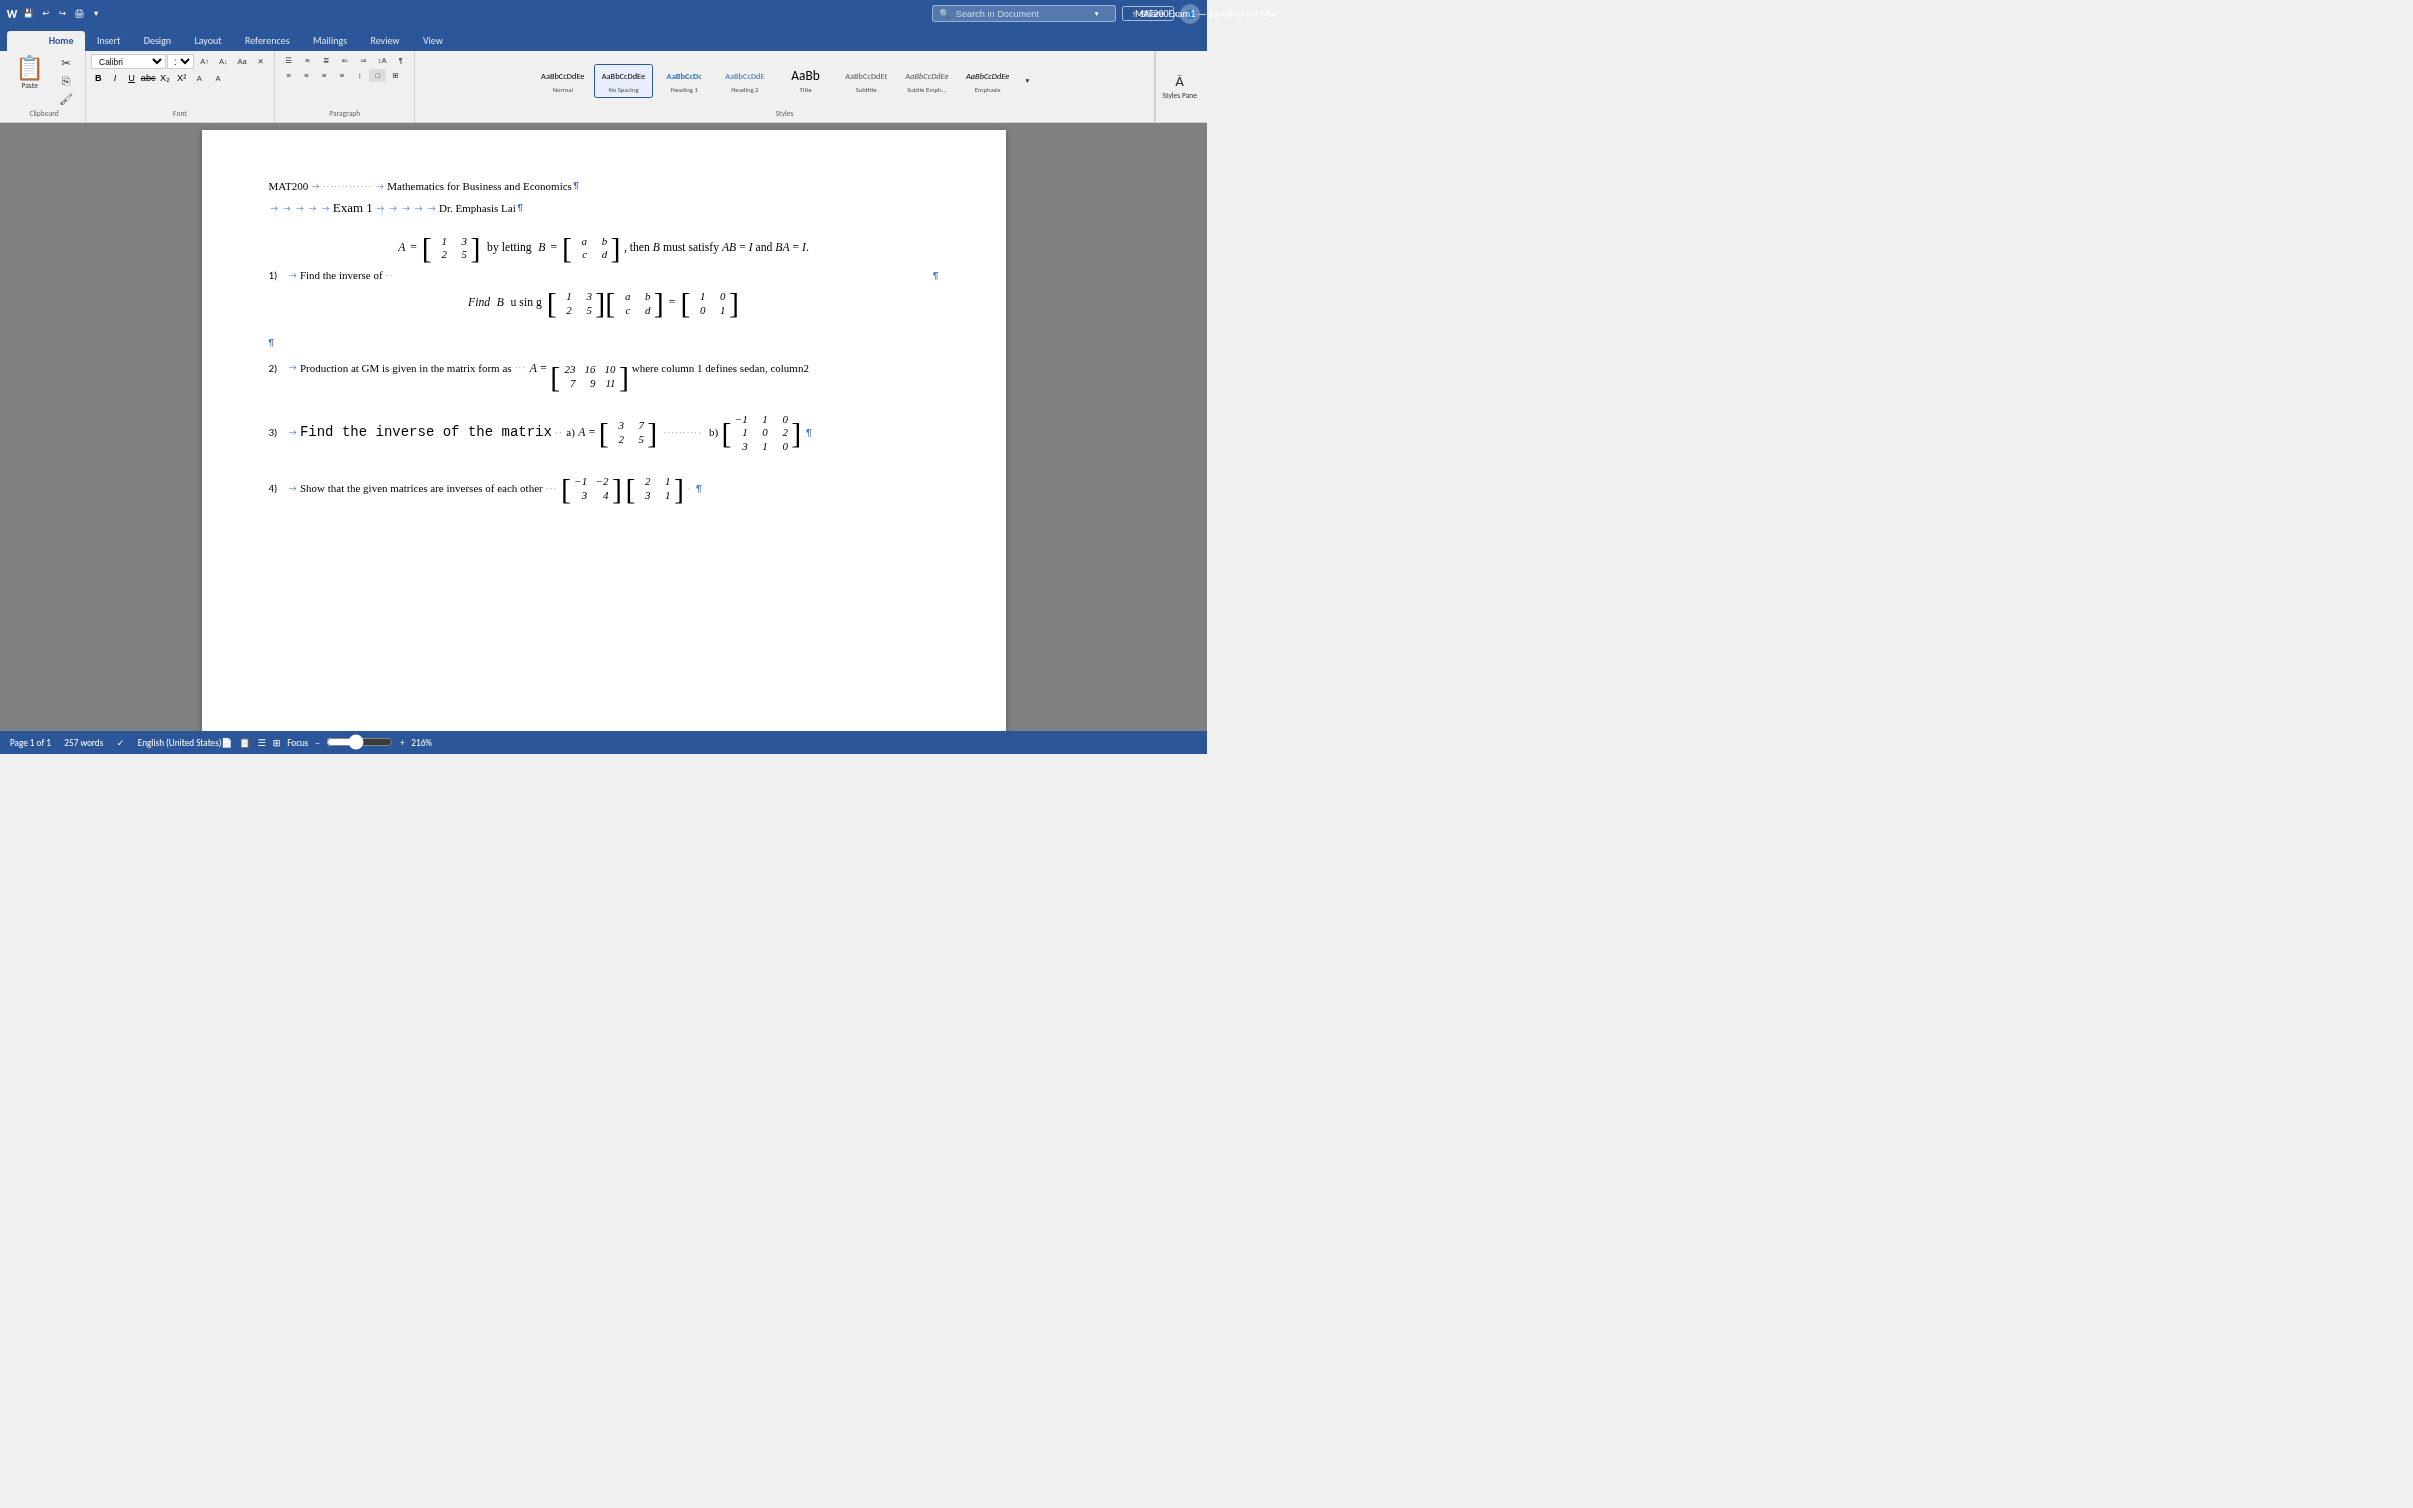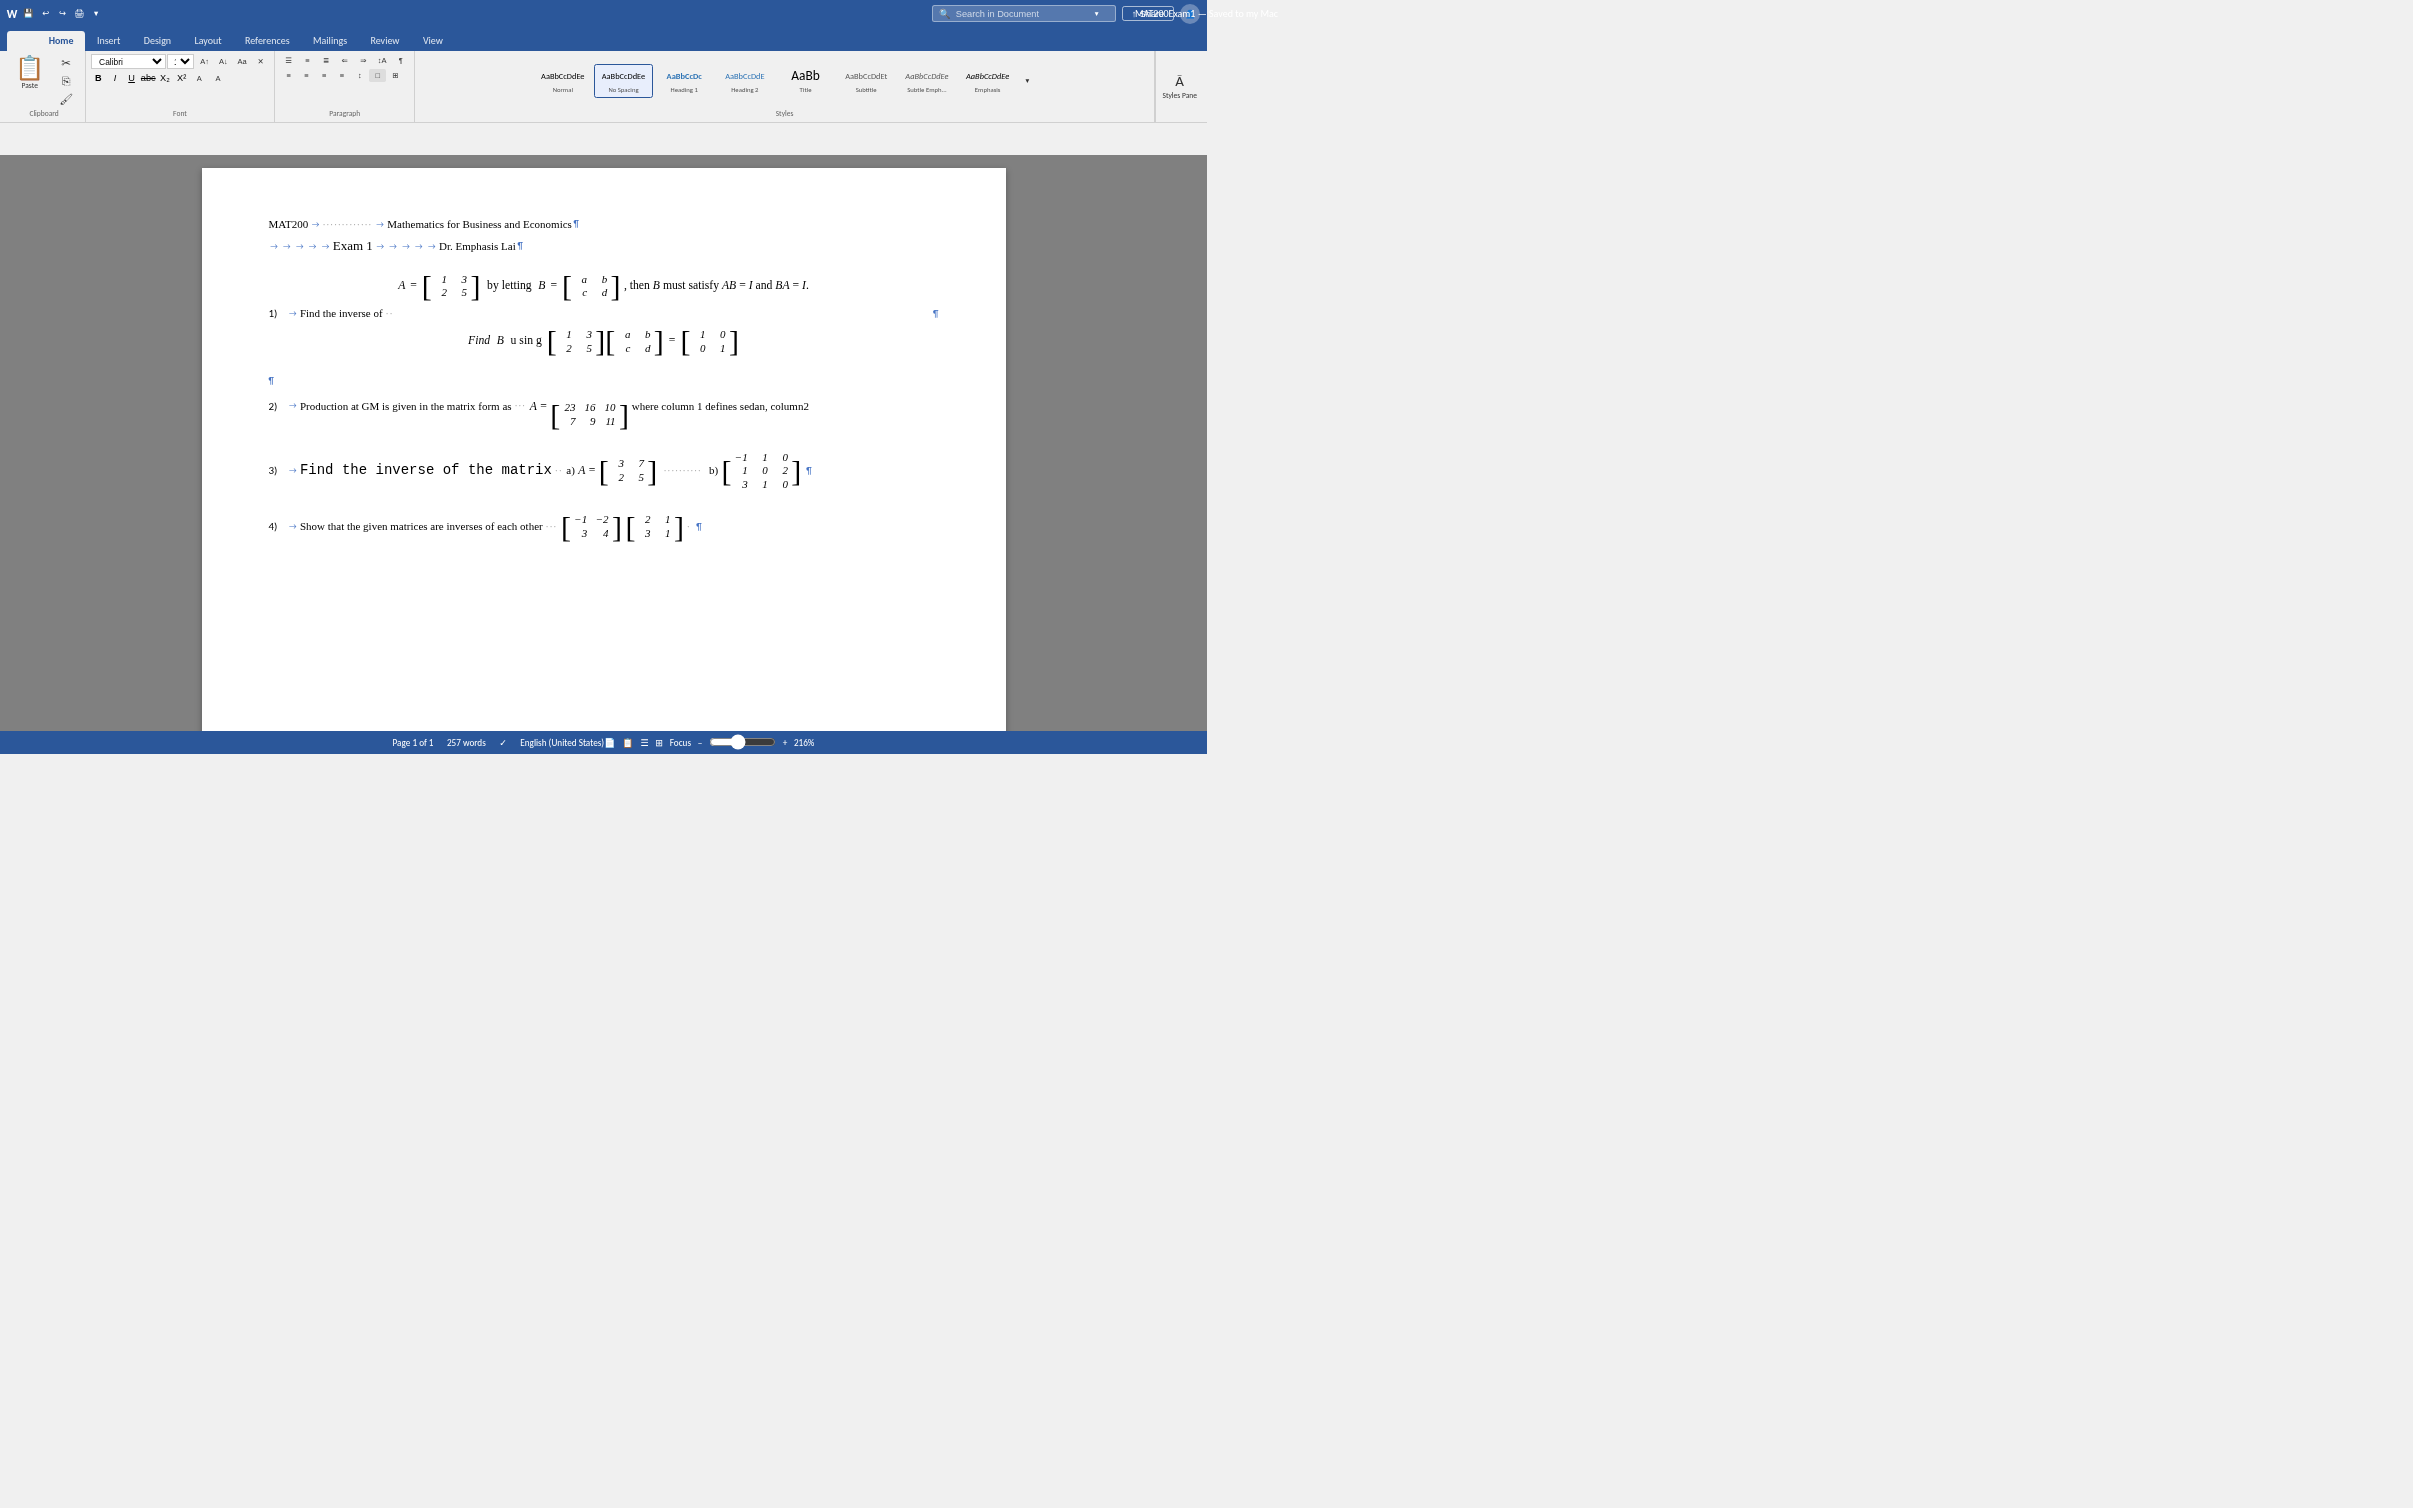--- a/index.html
+++ b/index.html
@@ -137,25 +137,24 @@
     
     #doc-area {
       display: flex;
       height: calc(754px - 27px - 23.5px - 72px - 23.5px);
       overflow: hidden;
     }
     #doc-scroll {
       flex: 1;
       background: #808080;
       overflow-y: auto;
-      padding: 13px;
+      padding: 7px;
       display: flex;
       flex-direction: column;
       align-items: center;
-      margin-top: 32px;
     }
     #document {
       background: white;
       width: 804px;
       min-height: 1006px;
       padding: 50px 67px;
       box-shadow: 0 1.7px 6.7px rgba(0,0,0,0.3);
       font-size: 11px;
       color: #000;
       position: relative;
@@ -174,21 +173,21 @@
 
     
     .dots { letter-spacing: 1.7px; color: #aaa; font-size: 8.4px; }
 
     
     #statusbar {
       height: 23.5px;
       background: #2b579a;
       display: flex;
       align-items: center;
-      justify-content: center;
+      justify-content: flex-start;
       padding: 0 10px;
       color: white;
       font-size: 9.2px;
     }
     .statusbar-left { display: flex; gap: 13.4px; align-items: center; }
     .statusbar-right { display: flex; align-items: center; gap: 6.7px; }
     .zoom-slider { width: 67px; accent-color: white; }
 
     .paragraph-mark { color: #4472c4; font-size: 9.2px; margin-left: 1.7px; }
     

